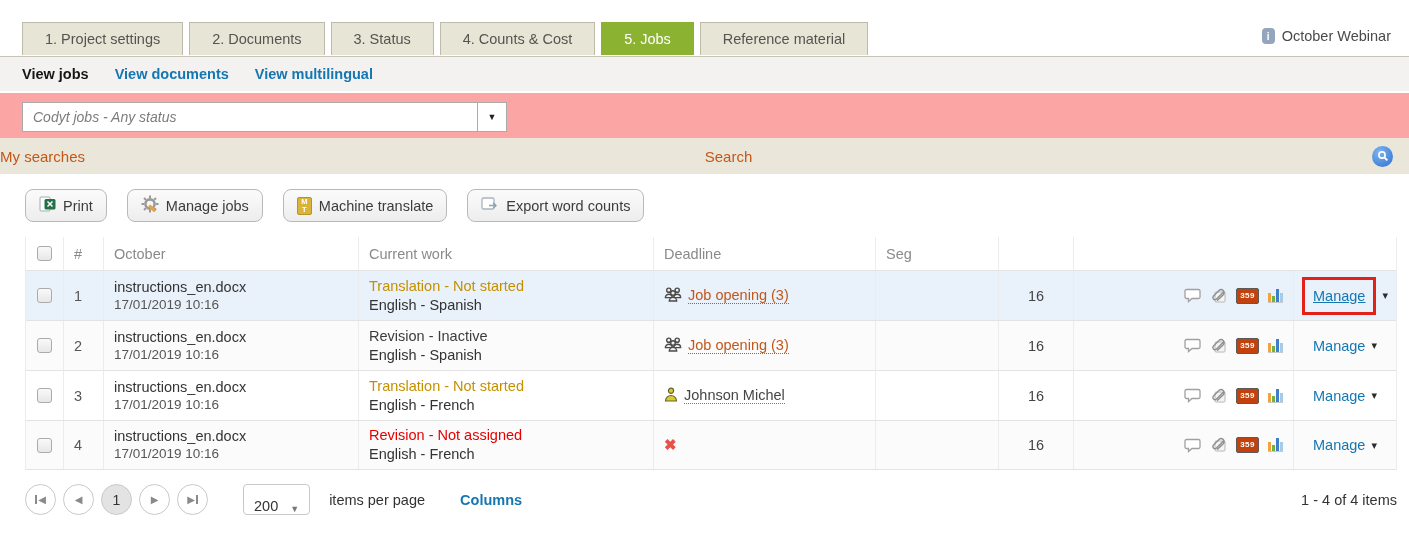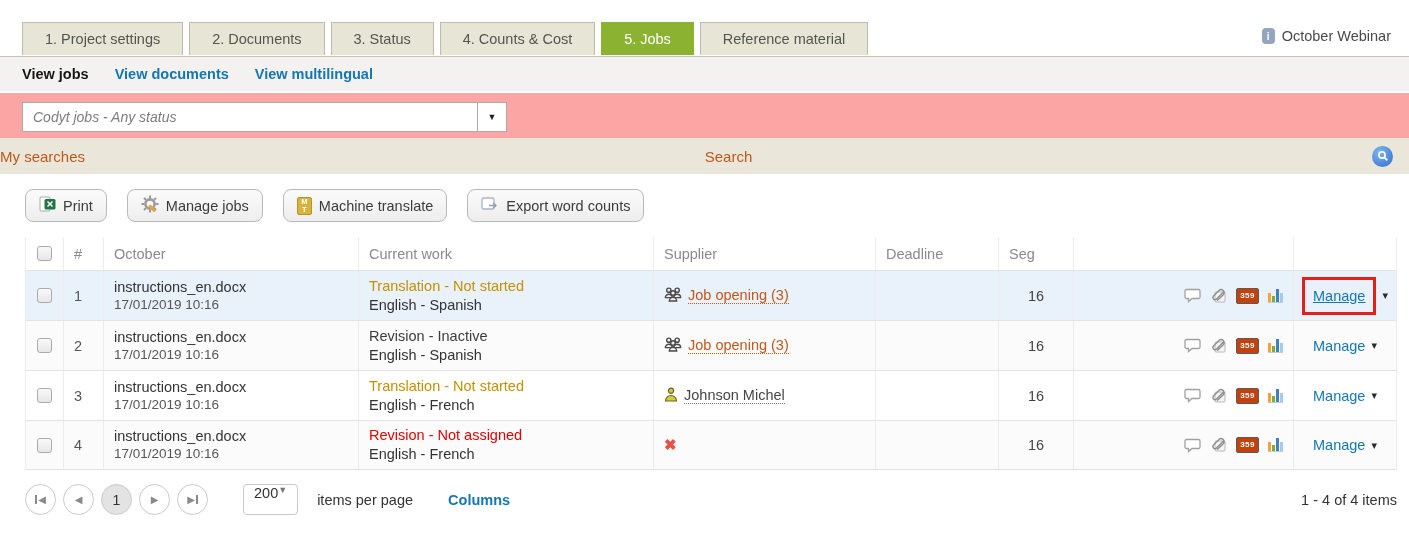--- a/index.html
+++ b/index.html
@@ -78,21 +78,21 @@
   .red-annot { border: 3px solid #e32119; padding: 8px 8px; display: inline-block; }
   .caret { color: #2b2b2b; font-size: 11px; cursor: pointer; }
   
   .pager { display: flex; align-items: center; padding: 14px 12px 0 25px; gap: 7px; }
   .pbtn {
     width: 31px; height: 31px; border-radius: 50%; border: 1px solid #c9c9c9; background: #fff;
     display: inline-flex; align-items: center; justify-content: center; color: #8a8a8a; font-size: 10px; cursor: pointer; gap: 1px;
   }
   .pbtn.current { background: #e3e3e3; color: #333; font-size: 14px; }
   .pbtn .bar { display: inline-block; width: 2px; height: 9px; background: #8a8a8a; }
-  .psize { margin-left: 28px; display: inline-flex; align-items: flex-start; height: 31px; border: 1px solid #c9c9c9; border-radius: 4px; padding: 0 10px; color: #333; font-size: 14.5px; cursor: pointer; }
+  .psize { margin-left: 28px; display: inline-flex; align-items: flex-end; gap: 12px; height: 31px; border: 1px solid #c9c9c9; border-radius: 4px; padding: 0 10px; color: #333; font-size: 14.5px; cursor: pointer; }
   .psize .arr { font-size: 9px; color: #777; }
   .plabel { margin-left: 12px; color: #333; font-size: 14.5px; }
   .pcolumns { margin-left: 28px; color: #1577b2; font-size: 14.5px; cursor: pointer; text-decoration: none; font-weight: bold; }
   .prange { margin-left: auto; color: #333; font-size: 14.5px; }
 </style>
 </head>
 <body>
 
 <div class="tabbar">
   <div class="tab">1. Project settings</div>
@@ -181,21 +181,20 @@
 
 <div class="grid">
 
   <div class="trow thead">
     <div class="c-check">
         <span class="checkbox"></span>
       </div>
     <div>#</div>
     <div>October</div>
     <div>Current work</div>
-    <div>Supplier</div>
     <div>Deadline</div>
     <div>Seg</div>
     <div></div>
     <div class="nocol"></div>
   </div>
 
   <div class="trow tbody row-hl">
     <div class="c-check">
         <span class="checkbox"></span>
       </div>

